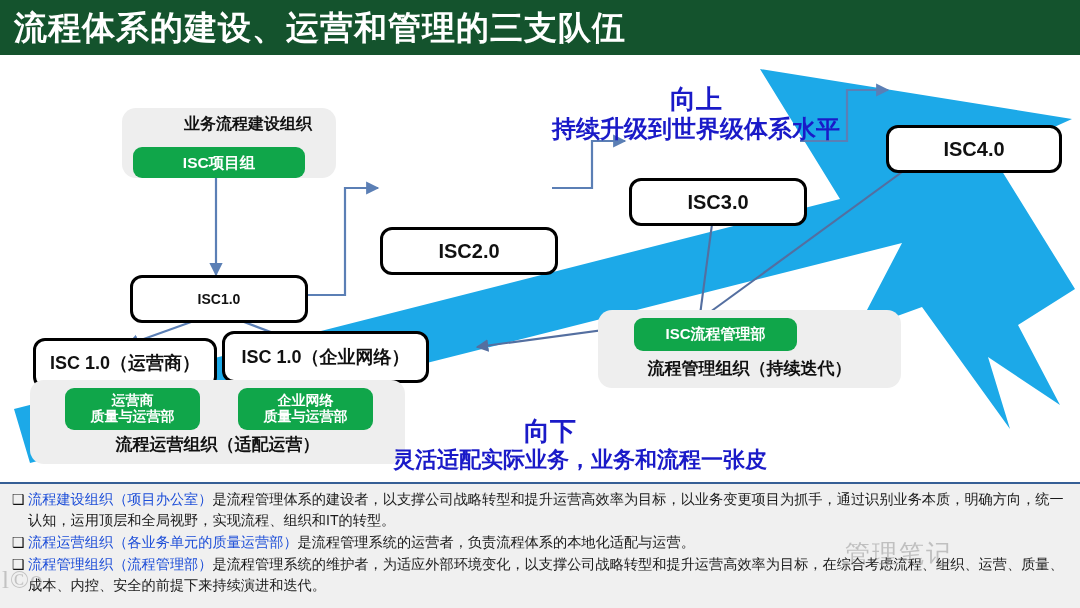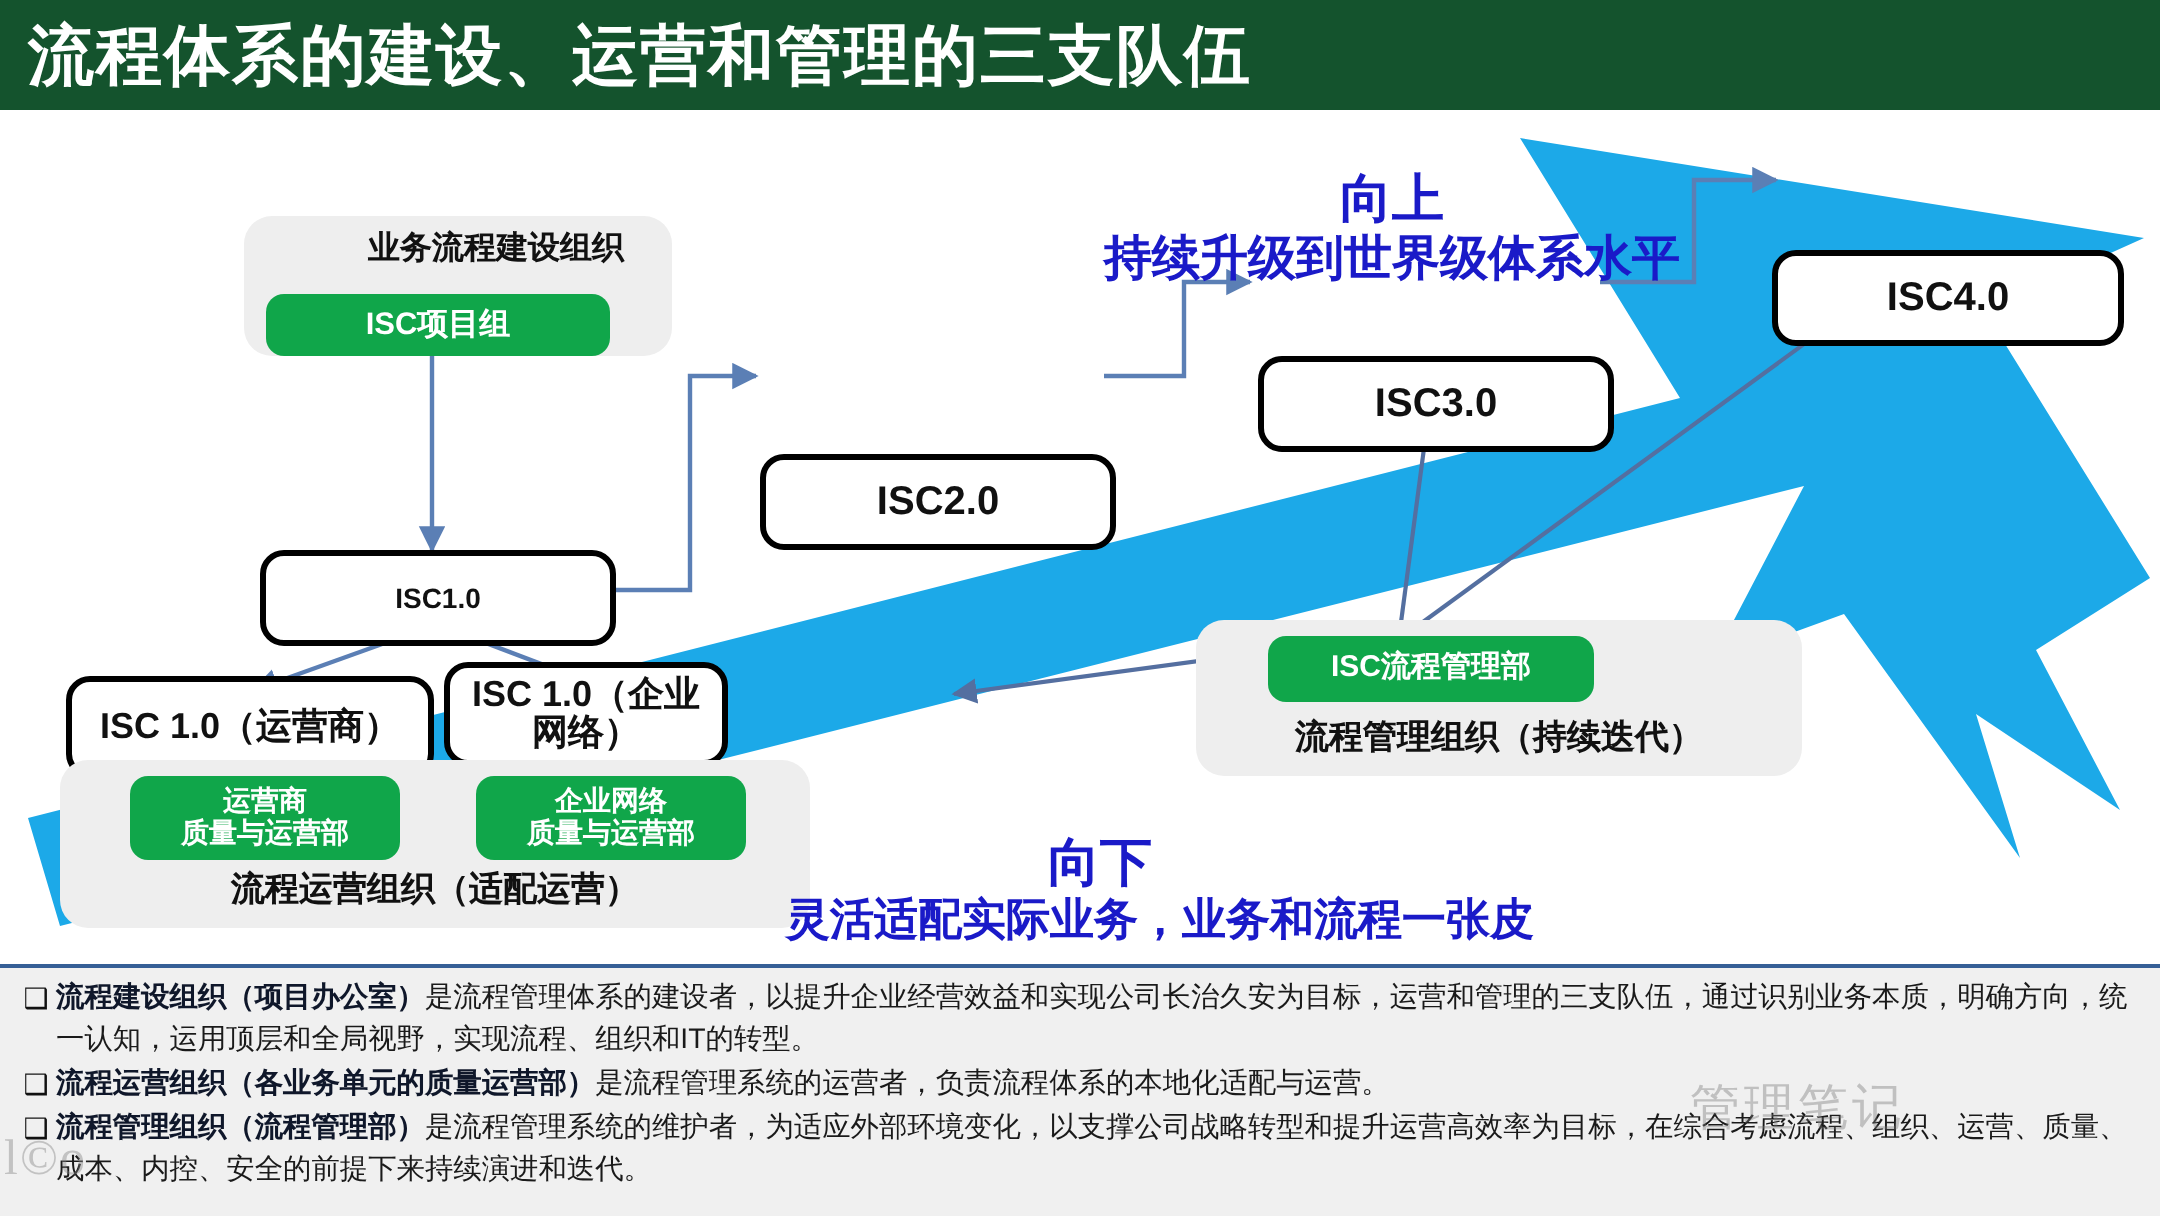--- a/index.html
+++ b/index.html
@@ -68,21 +68,21 @@
     box-sizing:border-box;padding:5px 8px 0 8px;
   }
   .note-row{display:flex;align-items:flex-start;margin-bottom:1px;}
   .note-bullet{
     flex:0 0 auto;width:20px;text-align:center;
     font-size:14px;color:#111;line-height:21px;
   }
   .note-text{
     flex:1 1 auto;font-size:14.2px;line-height:21px;color:#1a1a1a;
   }
-  .hl{color:#0f172a;font-weight:bold;}
+  .hl{color:#1d4ed8;font-weight:normal;}
 
   
   .wm{position:absolute;pointer-events:none;}
   .wm-left{left:2px;top:566px;font-size:25px;color:rgba(130,130,130,.42);
     font-family:"Liberation Serif","DejaVu Serif",serif;letter-spacing:1px;}
   .wm-right{left:845px;top:537px;font-size:25px;color:rgba(120,120,120,.40);
     letter-spacing:2px;white-space:nowrap;}
 </style>
 </head>
 <body>
@@ -135,21 +135,21 @@
 
     <div class="panel" style="left:122px;top:51px;width:195px;height:70px;padding-left:19px;">
       <div class="panel-label" style="top:6px;font-size:16px;">业务流程建设组织</div>
     </div>
     <div class="green" style="left:133px;top:90px;width:172px;height:31px;font-size:15.5px;">ISC项目组</div>
 
     <div class="node" style="left:130px;top:218px;width:172px;height:42px;font-size:14px;">ISC1.0</div>
 
     <div class="node" style="left:33px;top:281px;width:178px;height:45px;font-size:18px;">ISC 1.0（运营商）</div>
 
-    <div class="node" style="left:222px;top:274px;width:142px;height:52px;font-size:18px;padding:16px 6px;box-sizing:border-box;">ISC 1.0（企业网络）</div>
+    <div class="node" style="left:222px;top:274px;width:207px;height:52px;font-size:18px;padding:16px 6px;box-sizing:border-box;">ISC 1.0（企业网络）</div>
 
     <div class="panel" style="left:30px;top:323px;width:375px;height:84px;">
       <div class="panel-label" style="top:53px;font-size:17px;">流程运营组织（适配运营）</div>
     </div>
     <div class="green" style="left:65px;top:331px;width:135px;height:42px;font-size:14px;">
       <span style="white-space:pre-line;">运营商
 质量与运营部</span>
     </div>
     <div class="green" style="left:238px;top:331px;width:135px;height:42px;font-size:14px;">
       <span style="white-space:pre-line;">企业网络
@@ -173,21 +173,21 @@
     <div class="callout" style="left:480px;top:357px;width:140px;font-size:26px;">向下</div>
     <div class="callout" style="left:300px;top:388px;width:560px;font-size:22px;">灵活适配实际业务，业务和流程一张皮</div>
 
   </div>
 
   <div class="notes">
 
     <div class="note-row">
       <div class="note-bullet">❑</div>
       <div class="note-text">
-        <span class="hl">流程建设组织（项目办公室）</span><span>是流程管理体系的建设者，以提升企业经营效益和实现公司长治久安为目标，运营和管理的三支队伍，通过识别业务本质，明确方向，统一认知，运用顶层和全局视野，实现流程、组织和IT的转型。</span>
+        <span class="hl">流程建设组织（项目办公室）</span><span>是流程管理体系的建设者，以支撑公司战略转型和提升运营高效率为目标，以业务变更项目为抓手，通过识别业务本质，明确方向，统一认知，运用顶层和全局视野，实现流程、组织和IT的转型。</span>
       </div>
     </div>
 
     <div class="note-row">
       <div class="note-bullet">❑</div>
       <div class="note-text">
         <span class="hl">流程运营组织（各业务单元的质量运营部）</span><span>是流程管理系统的运营者，负责流程体系的本地化适配与运营。</span>
       </div>
     </div>
 

